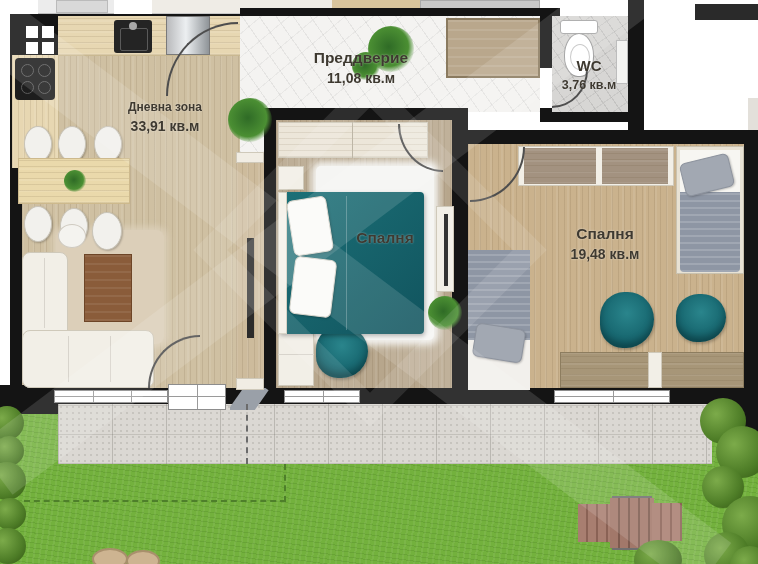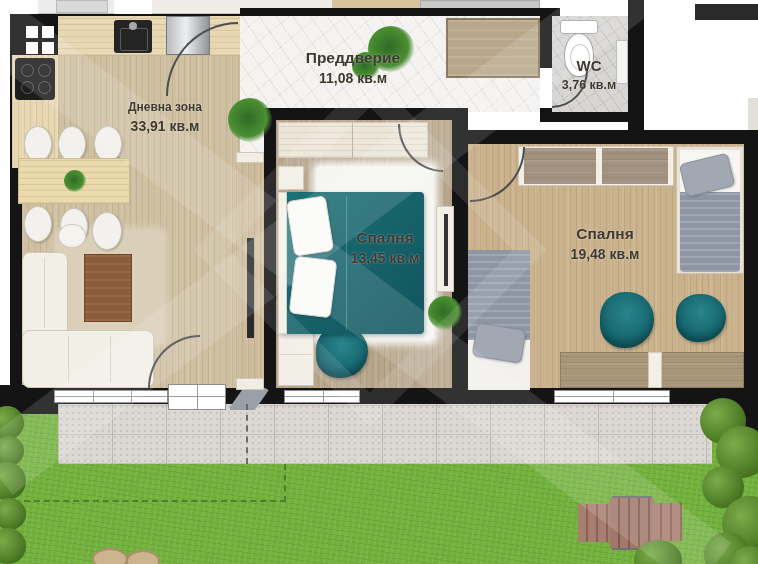--- a/index.html
+++ b/index.html
@@ -166,21 +166,21 @@
   <div class="lbl" style="left:90px;top:100px;width:150px;">
     <span class="l1">Дневна зона</span>
     <span class="l2">33,91 кв.м</span>
   </div>
   <div class="arc tl" style="left:166px;top:22px;width:72px;height:74px;"></div>
   <div class="arc tl" style="left:148px;top:335px;width:52px;height:53px;"></div>
 
   <div class="abs" style="left:446px;top:18px;width:94px;height:60px;background:#b9a78c;border:2px solid #8a7a5f;z-index:20;box-sizing:border-box;background-image:repeating-linear-gradient(0deg,rgba(255,255,255,.10) 0 2px,transparent 2px 9px);"></div>
   <div class="plant" style="left:368px;top:26px;width:46px;height:46px;"></div>
   <div class="plant" style="left:352px;top:52px;width:28px;height:28px;"></div>
-  <div class="lbl" style="left:278px;top:48px;width:150px;">
+  <div class="lbl" style="left:286px;top:48px;width:150px;">
     <span class="l1" style="font-size:15.5px;">Преддверие</span>
     <span class="l2">11,08 кв.м</span>
   </div>
 
   <div class="abs" style="left:560px;top:20px;width:38px;height:14px;background:#ffffff;border:1px solid #a5a5a5;border-radius:3px;z-index:21;box-sizing:border-box;"></div>
   <div class="abs" style="left:564px;top:33px;width:30px;height:44px;background:#ffffff;border:1px solid #9a9a9a;border-radius:50% 50% 46% 46%;z-index:21;box-sizing:border-box;"></div>
   <div class="abs" style="left:570px;top:44px;width:18px;height:24px;border:1px solid #c3c3c3;border-radius:50%;z-index:22;"></div>
   <div class="abs" style="left:616px;top:40px;width:12px;height:44px;background:#f4f4f2;border:1px solid #bdbdbd;z-index:21;box-sizing:border-box;"></div>
   <div class="arc br" style="left:552px;top:70px;width:36px;height:38px;"></div>
   <div class="lbl" style="left:546px;top:56px;width:86px;">
@@ -199,21 +199,20 @@
   <div class="pillow" style="left:292px;top:258px;width:40px;height:56px;transform:rotate(7deg);"></div>
   <div class="abs furn-w" style="left:436px;top:206px;width:18px;height:86px;z-index:21;"></div>
   <div class="abs" style="left:444px;top:214px;width:4px;height:72px;background:#333333;z-index:22;"></div>
   <div class="chair-teal" style="left:316px;top:326px;width:52px;height:52px;"></div>
   <div class="abs furn-w" style="left:278px;top:324px;width:36px;height:62px;z-index:21;"></div>
   <div class="abs" style="left:278px;top:354px;width:36px;height:1px;background:#d8d4cc;z-index:22;"></div>
   <div class="plant" style="left:428px;top:296px;width:34px;height:34px;"></div>
   <div class="arc bl" style="left:398px;top:124px;width:45px;height:48px;"></div>
   <div class="lbl" style="left:320px;top:228px;width:130px;">
     <span class="l1" style="font-size:15.5px;">Спалня</span>
-    <span class="l2">13,45 кв.м</span>
   </div>
 
   <div class="abs" style="left:518px;top:146px;width:156px;height:40px;background:#f2efe7;border:1px solid #cfc9ba;z-index:20;box-sizing:border-box;"></div>
   <div class="abs wood-h" style="left:524px;top:148px;width:72px;height:36px;background-color:#a39280;z-index:21;"></div>
   <div class="abs wood-h" style="left:602px;top:148px;width:66px;height:36px;background-color:#a39280;z-index:21;"></div>
   <div class="abs" style="left:676px;top:146px;width:68px;height:128px;background:#e8e2d4;border:1px solid #c9c2b0;z-index:21;box-sizing:border-box;"></div>
   <div class="abs" style="left:680px;top:150px;width:60px;height:44px;background:#f7f6f2;z-index:22;"></div>
   <div class="pillow pillow-g" style="left:682px;top:158px;width:48px;height:32px;transform:rotate(-14deg);"></div>
   <div class="abs blanket" style="left:680px;top:192px;width:60px;height:80px;z-index:22;border-radius:0 0 4px 4px;"></div>
   <div class="abs blanket" style="left:468px;top:250px;width:62px;height:90px;z-index:22;"></div>

